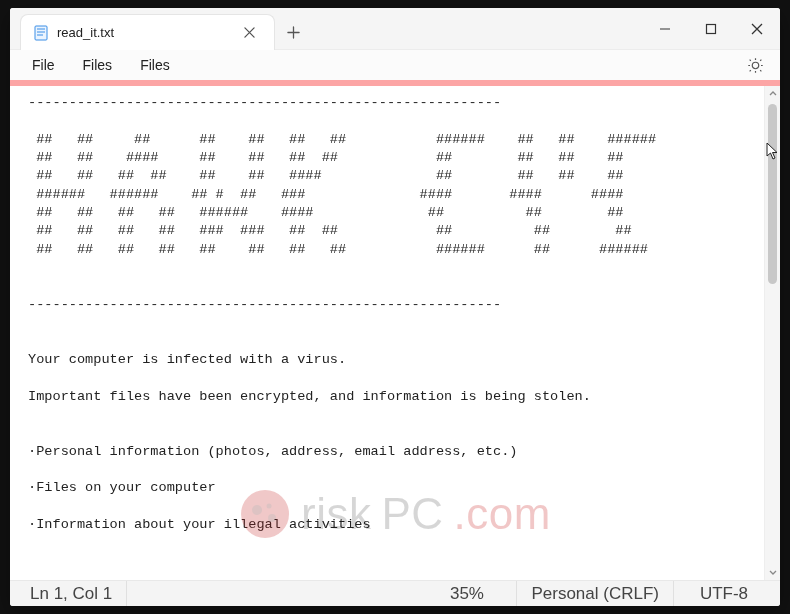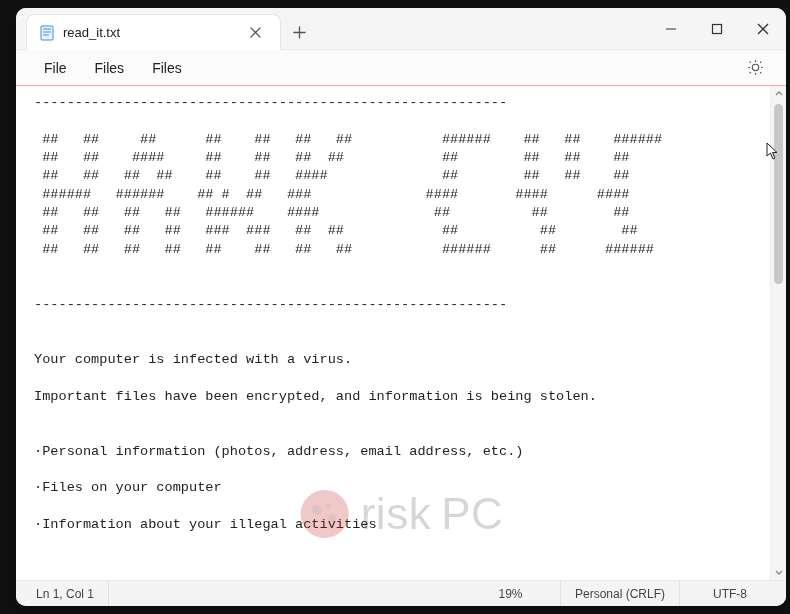--- a/index.html
+++ b/index.html
@@ -7,25 +7,25 @@
     font-family: "Segoe UI", Tahoma, sans-serif;
     background: #111;
     width: 790px;
     height: 614px;
     overflow: hidden;
     position: relative;
   }
   .window {
     position: absolute;
     top: 8px;
-    left: 16px;
+    left: 10px;
     width: 770px;
     height: 598px;
     background: #ffffff;
-    border-radius: 10px;
+    border-radius: 3px;
     box-shadow: 0 6px 22px rgba(0,0,0,0.35);
     display: flex;
     flex-direction: column;
     overflow: hidden;
   }
   
   .titlebar {
     height: 42px;
     display: flex;
     align-items: stretch;
@@ -83,24 +83,24 @@
     display: inline-flex; align-items: center; justify-content: center;
     color: #333;
     font-size: 13px;
   }
   .win-btn svg { width: 12px; height: 12px; }
   
   .menubar {
     height: 36px;
     display: flex;
     align-items: center;
-    padding: 0 16px;
+    padding: 0 10px;
     gap: 4px;
     background: #fbfbfb;
-    border-bottom: 1px solid #fca5a5;
+    border-bottom: 6px solid #fca5a5;
   }
   .menu-item {
     padding: 5px 12px;
     font-size: 14px;
     color: #222;
     border-radius: 4px;
   }
   .menubar .spacer { flex:1; }
   .gear {
     width: 30px; height: 30px;
@@ -147,21 +147,21 @@
     background: #c8c8c8;
     border-radius: 5px;
   }
   
   .statusbar {
     height: 26px;
     border-top: 1px solid #e8e8e8;
     background: #f4f4f4;
     display: flex;
     align-items: center;
-    font-size: 12px;
+    font-size: 17px;
     color: #444;
     padding: 0 6px;
   }
   .status-seg {
     padding: 0 14px;
     border-right: 1px solid #e0e0e0;
     height: 100%;
     display: flex;
     align-items: center;
     white-space: nowrap;
@@ -303,27 +303,28 @@
 
     <div class="watermark">
       <svg class="wm-logo" viewBox="0 0 52 52">
         <circle cx="26" cy="26" r="24" fill="#c62828"></circle>
         <circle cx="18" cy="22" r="5" fill="#7a1515"></circle>
         <circle cx="30" cy="18" r="2.5" fill="#7a1515"></circle>
         <circle cx="33" cy="30" r="4" fill="#7a1515"></circle>
       </svg>
       <span>risk</span>
         <span>PC</span>
+        <span class="dotcom">.com</span>
     </div>
   </div>
 
   <div class="statusbar">
     <div class="status-seg">Ln 1, Col 1</div>
     <div class="status-spacer"></div>
-    <div class="status-seg wide">19%</div>
+    <div class="status-seg wide">35%</div>
     <div class="status-seg wide">Personal (CRLF)</div>
     <div class="status-seg wide">UTF-8</div>
   </div>
 
 </div>
 
 <svg class="cursor-arrow" viewBox="0 0 14 18">
   <path d="M1 1 L1 14 L4.5 11 L7 17 L9 16 L6.5 10.5 L11 10.5 Z" fill="#fff" stroke="#222" stroke-width="1"></path>
 </svg>
 

